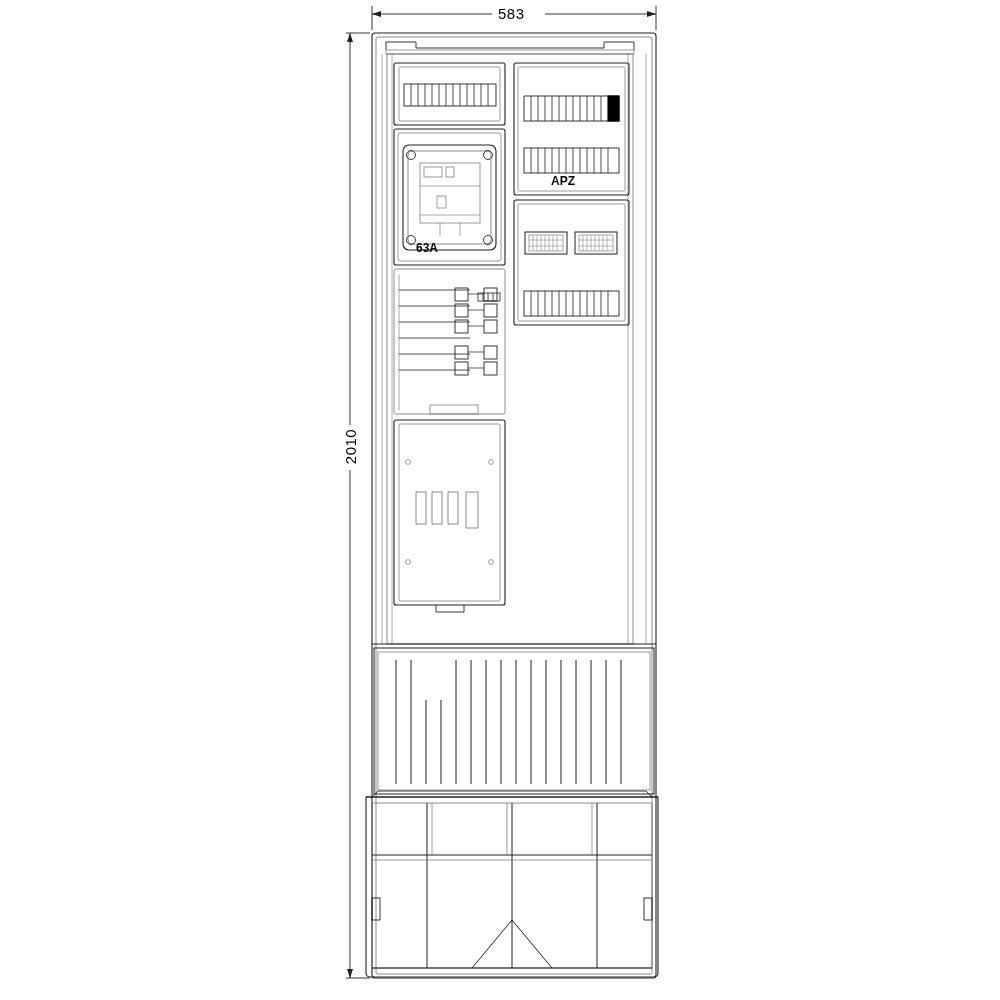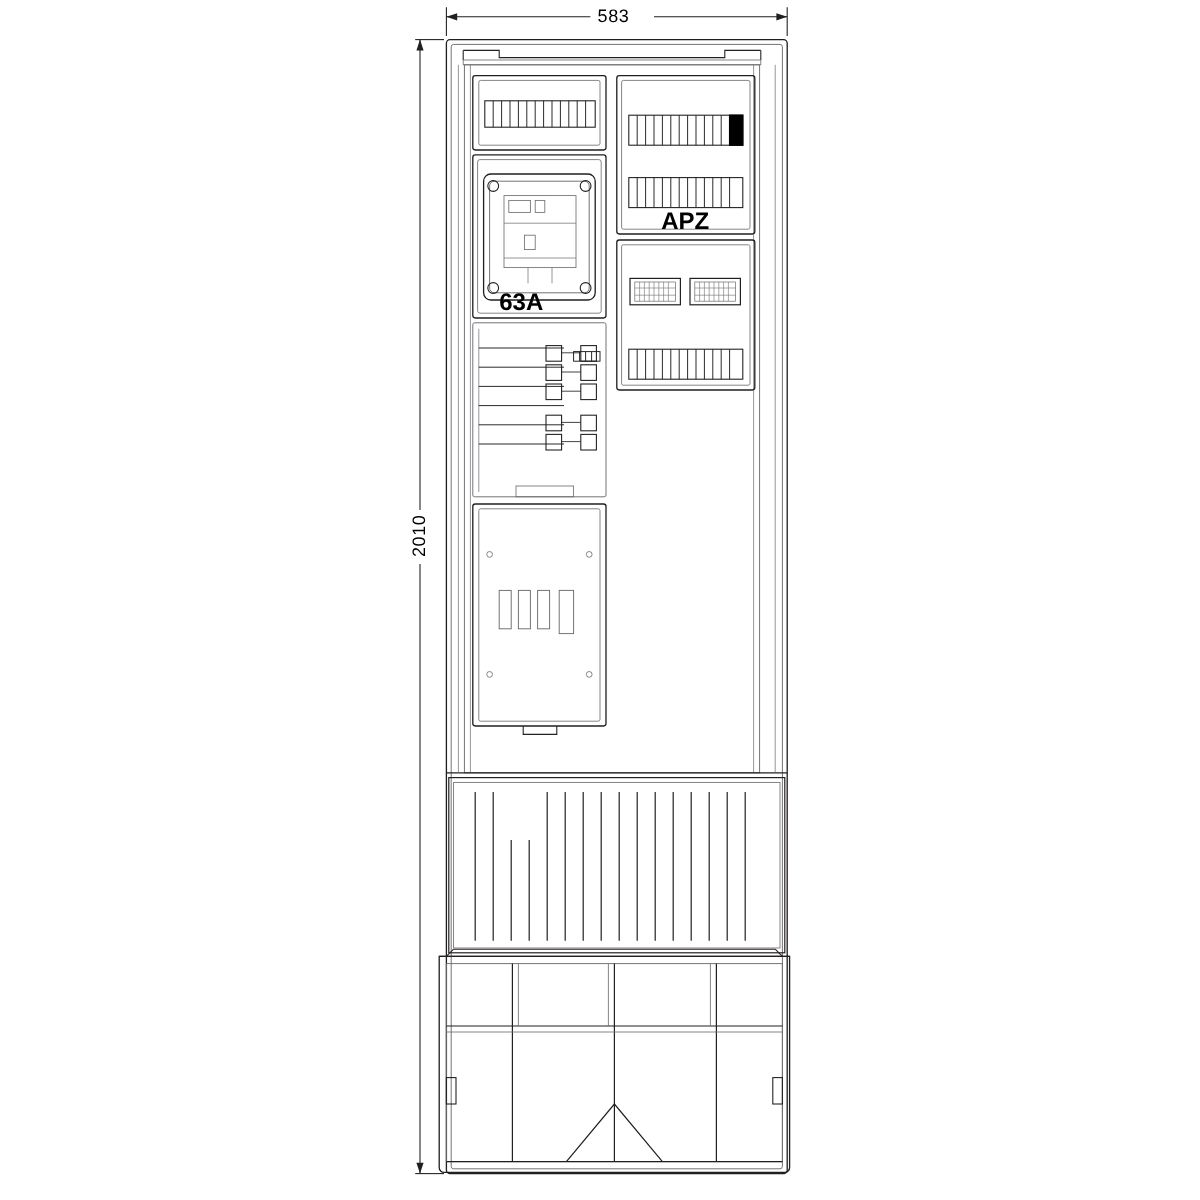--- a/index.html
+++ b/index.html
@@ -35,21 +35,21 @@
   }
   .dim-label {
     font-size: 15px;
     letter-spacing: 0.5px;
   }
   .dim-label.vertical {
     transform: rotate(-90deg);
     transform-origin: 50% 50%;
   }
   .bold-label {
-    font-size: 20px;
+    font-size: 12px;
     font-weight: bold;
   }
 </style>
 </head>
 <body>
 
 <div id="stage">
 
   <svg id="drawing" viewBox="0 0 1000 1000">
     <g fill="none" stroke="#231f20" stroke-width="1.1" shape-rendering="geometricPrecision">

